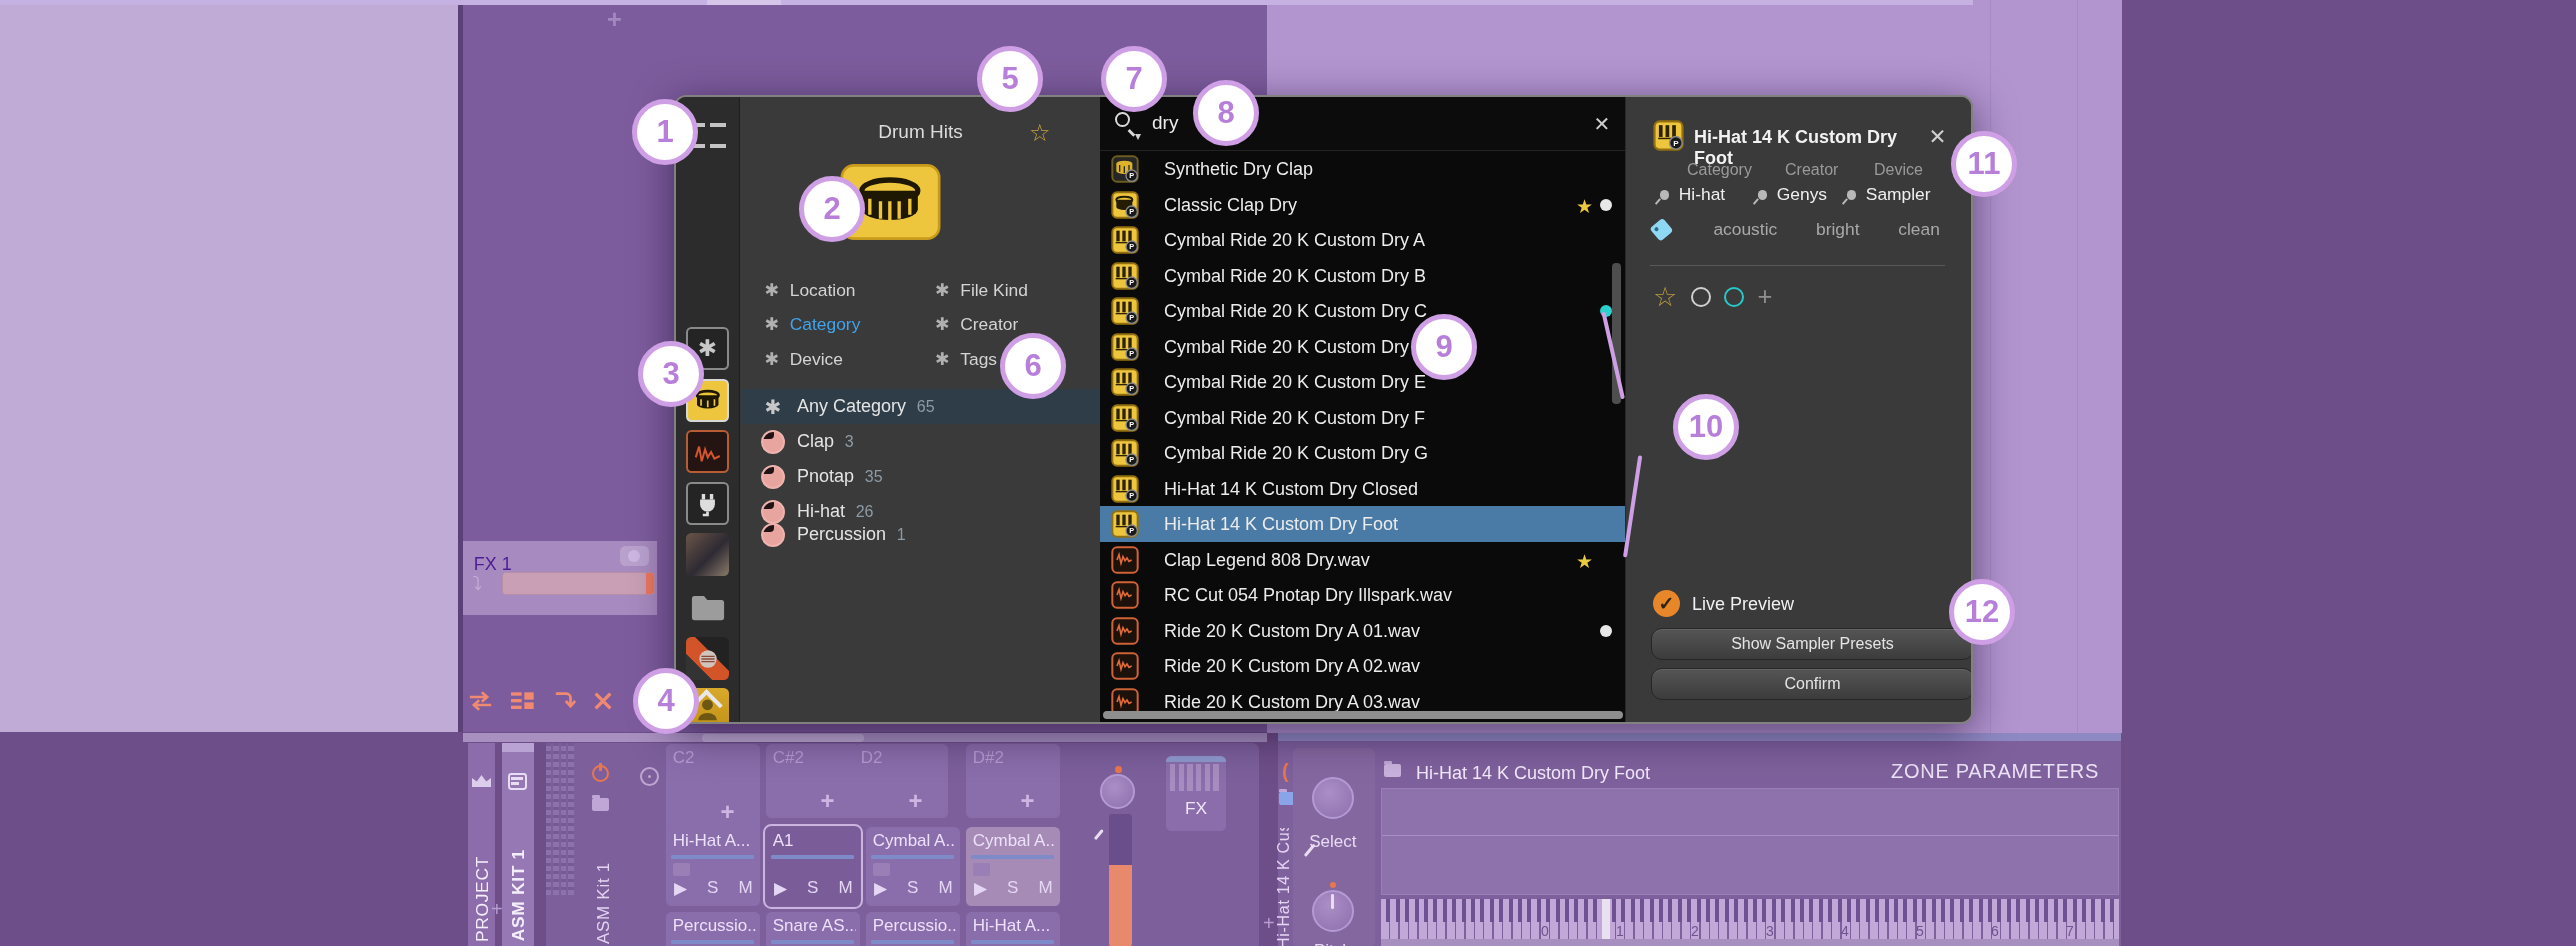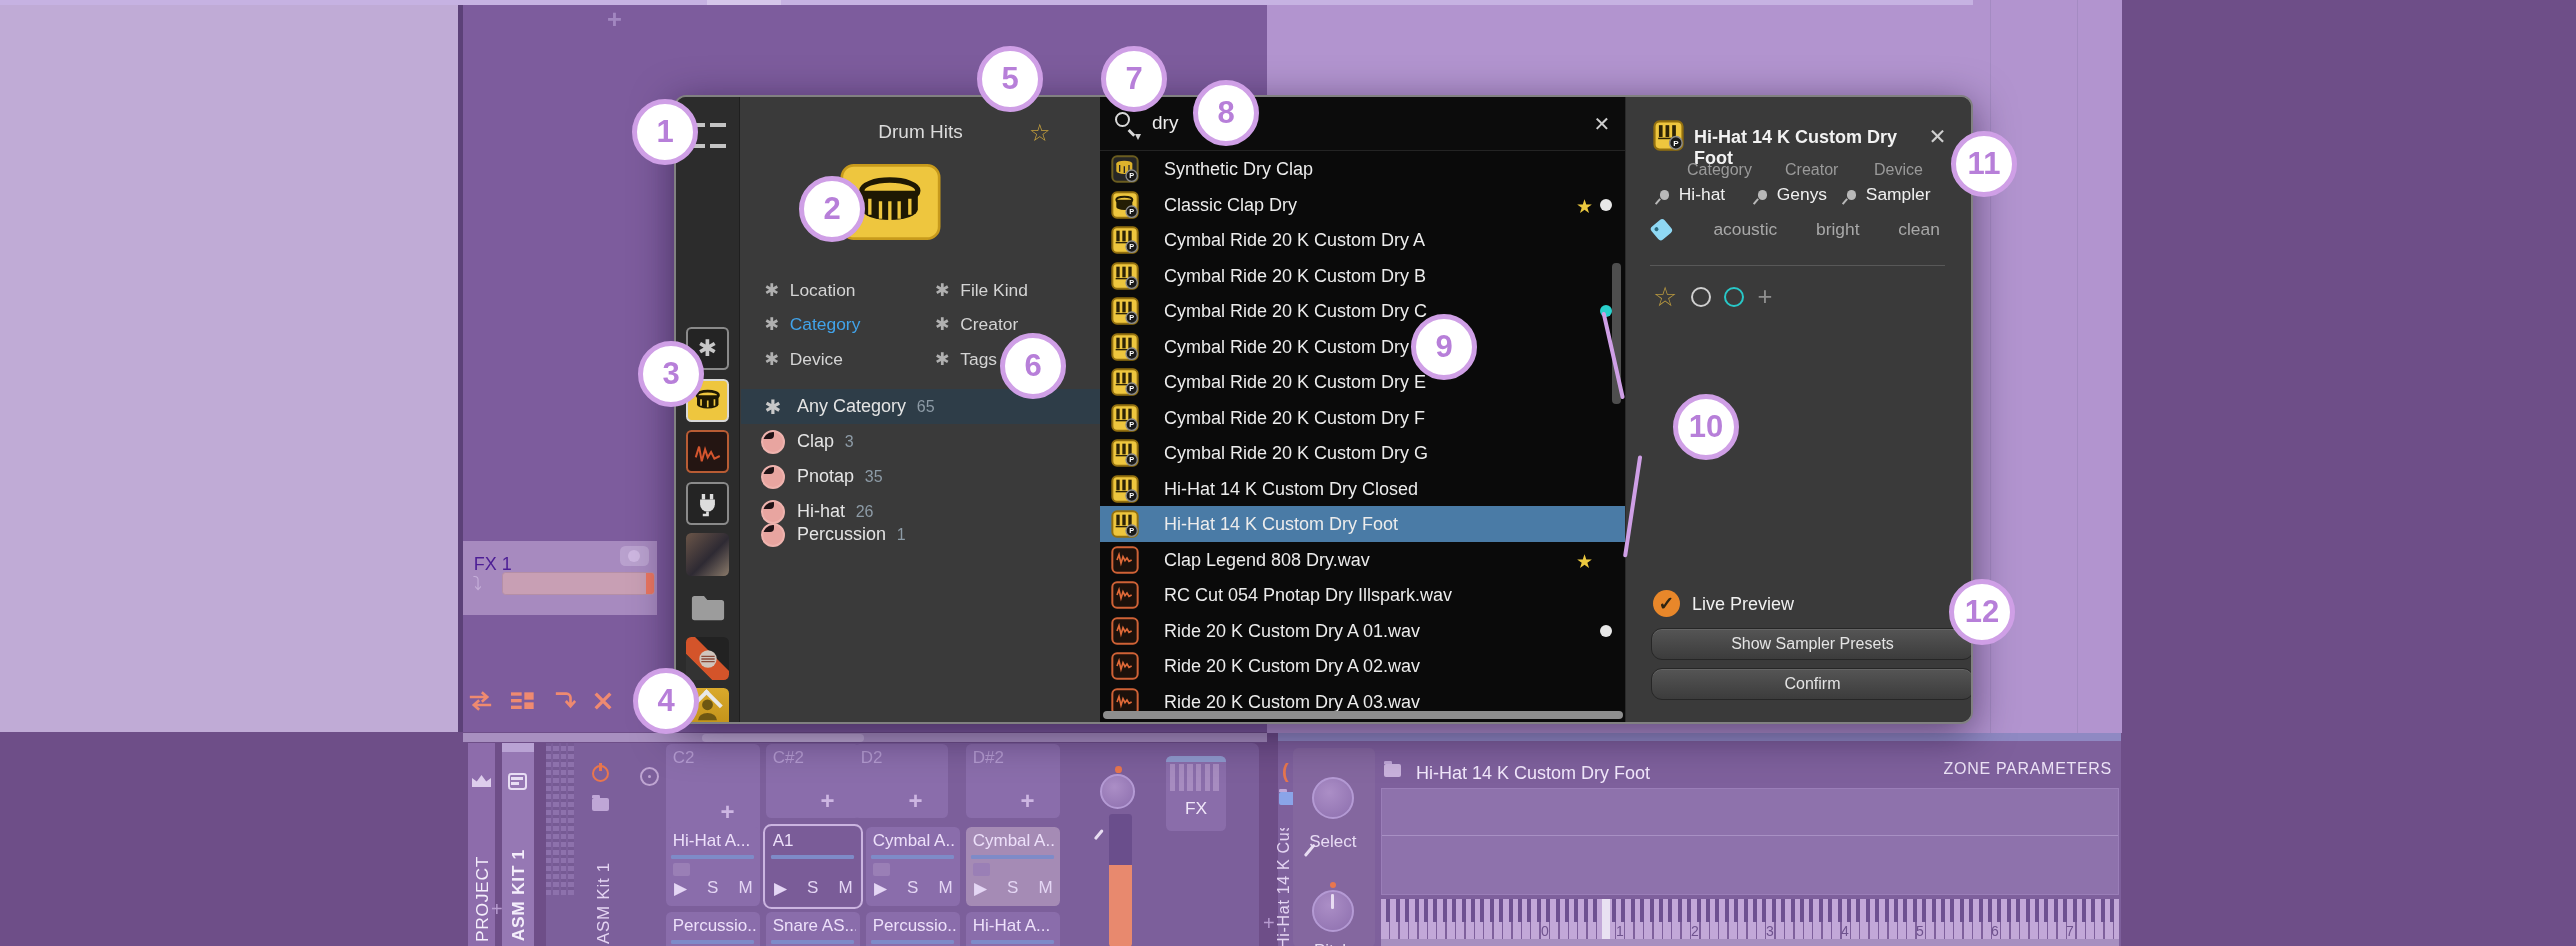--- a/index.html
+++ b/index.html
@@ -73,21 +73,21 @@
   .vslider{position:absolute;width:23px;border-radius:3.4px;background:#6a4e8c;overflow:hidden;}
   .vslider i{position:absolute;left:0;bottom:0;width:100%;height:62%;background:#e8896e;}
   .fxchip{position:absolute;left:620px;top:13.4px;width:60px;height:75px;border-radius:5.4px;background:#8a6daa;overflow:hidden;}
   .fxchip .bar{position:absolute;left:0;top:0;width:100%;height:6px;background:#8e99cc;}
   .fxchip .keys{position:absolute;left:4px;top:8px;width:52px;height:27px;
      background:repeating-linear-gradient(90deg,#a78cc0 0 5.4px,#8a6daa 5.4px 8.7px);}
   .fxchip .lbl{position:absolute;width:100%;top:42px;text-align:center;color:#f0e6f8;font-size:17.4px;}
   .knobcol{position:absolute;left:14.8px;top:6.7px;width:82px;height:199px;background:#84679f;border-radius:5.4px;}
   .klabel{position:absolute;width:107px;text-align:center;color:#e8dcf4;font-size:17px;}
   .samp-head{position:absolute;left:103px;top:19px;width:738px;height:31px;color:#f2e8fc;font-size:18px;}
-  .zone{position:absolute;right:7px;top:0;color:#ece2f6;font-size:16px;letter-spacing:0.7px;}
+  .zone{position:absolute;right:20px;top:0;color:#ece2f6;font-size:20px;letter-spacing:0.7px;}
   .wavebox{position:absolute;left:103px;top:47px;width:738px;height:107px;background:#8e72ac;border:1.3px solid #9a7eb8;}
   .wavebox .l1{position:absolute;left:0;top:46px;width:100%;height:1.3px;background:#a890c4;}
   .kbd{position:absolute;left:103px;top:158px;width:738px;height:40px;
      background:repeating-linear-gradient(90deg,#c2a8d8 0 8px,#7e609c 8px 9.4px);}
   .kbd .blk{position:absolute;left:0;top:0;width:100%;height:58%;
      background:repeating-linear-gradient(90deg,transparent 0 5.4px,#6d5190 5.4px 9.4px);}
   .kbd .hil{position:absolute;top:0;width:8px;height:100%;background:#e9e1f2;}
   .kbd .oct{position:absolute;bottom:0px;color:#6f538e;font-size:14px;}
   .kbd-foot{position:absolute;left:103px;top:198px;width:738px;height:8px;background:#a78fc0;}
 

